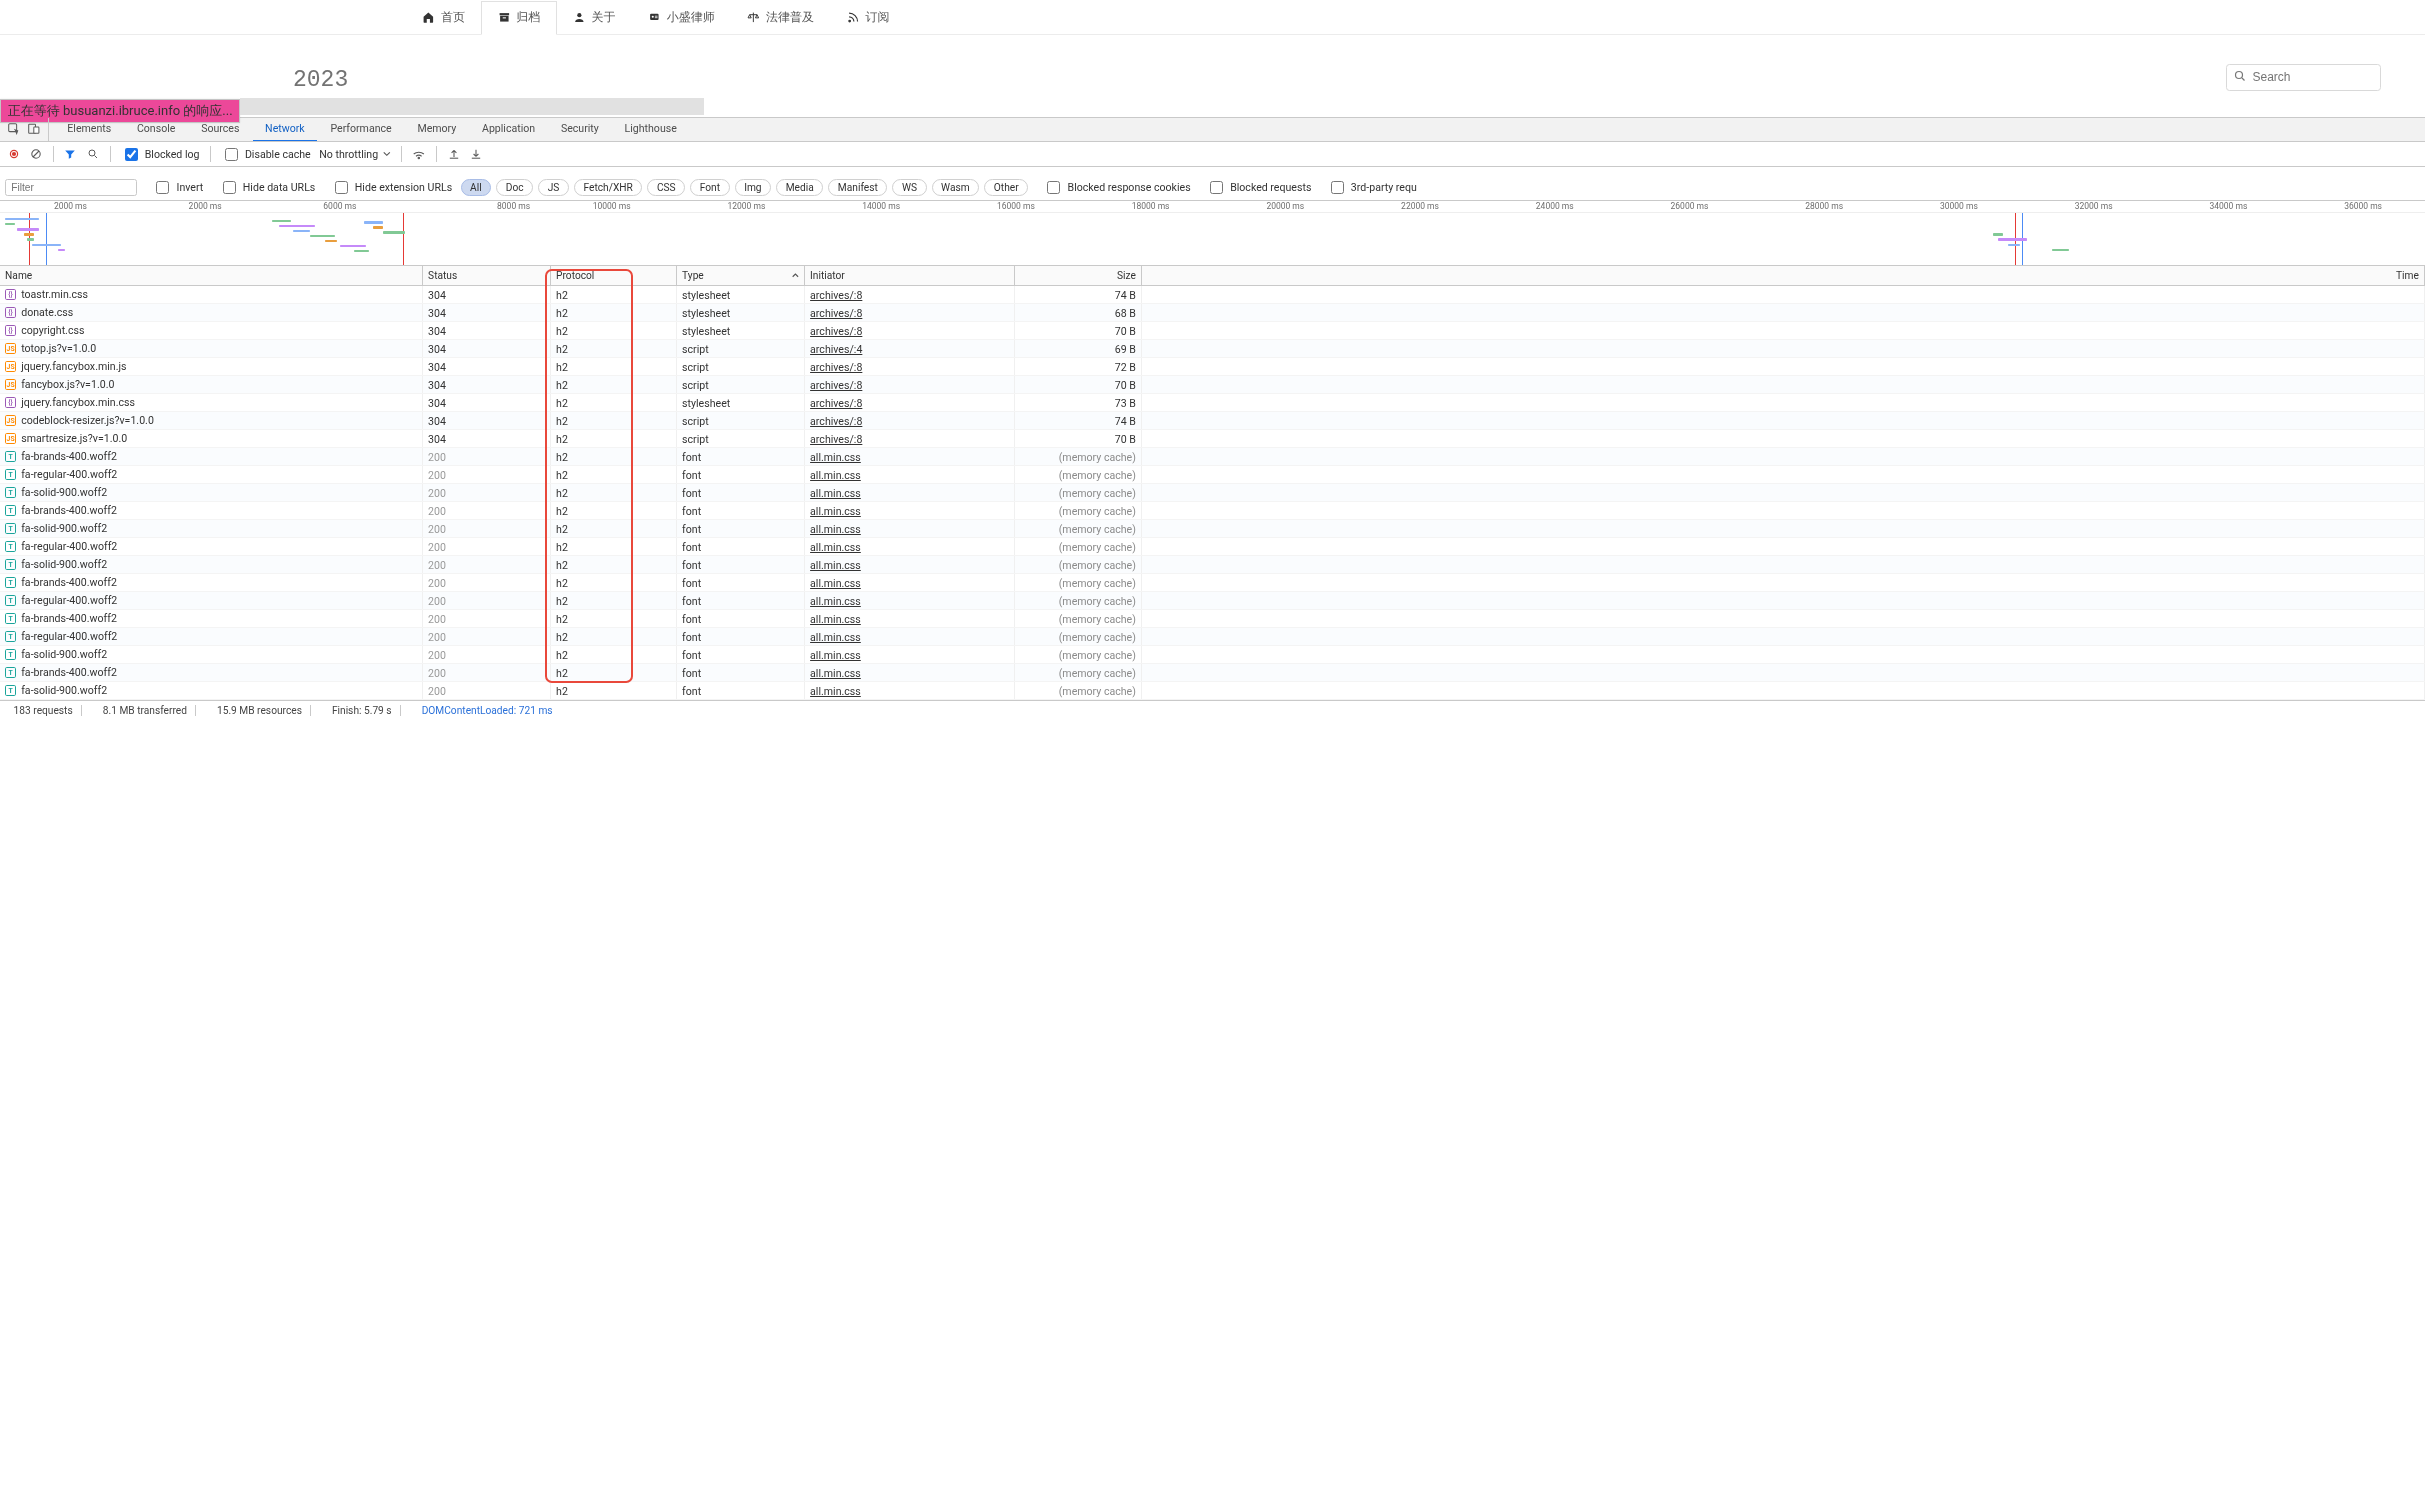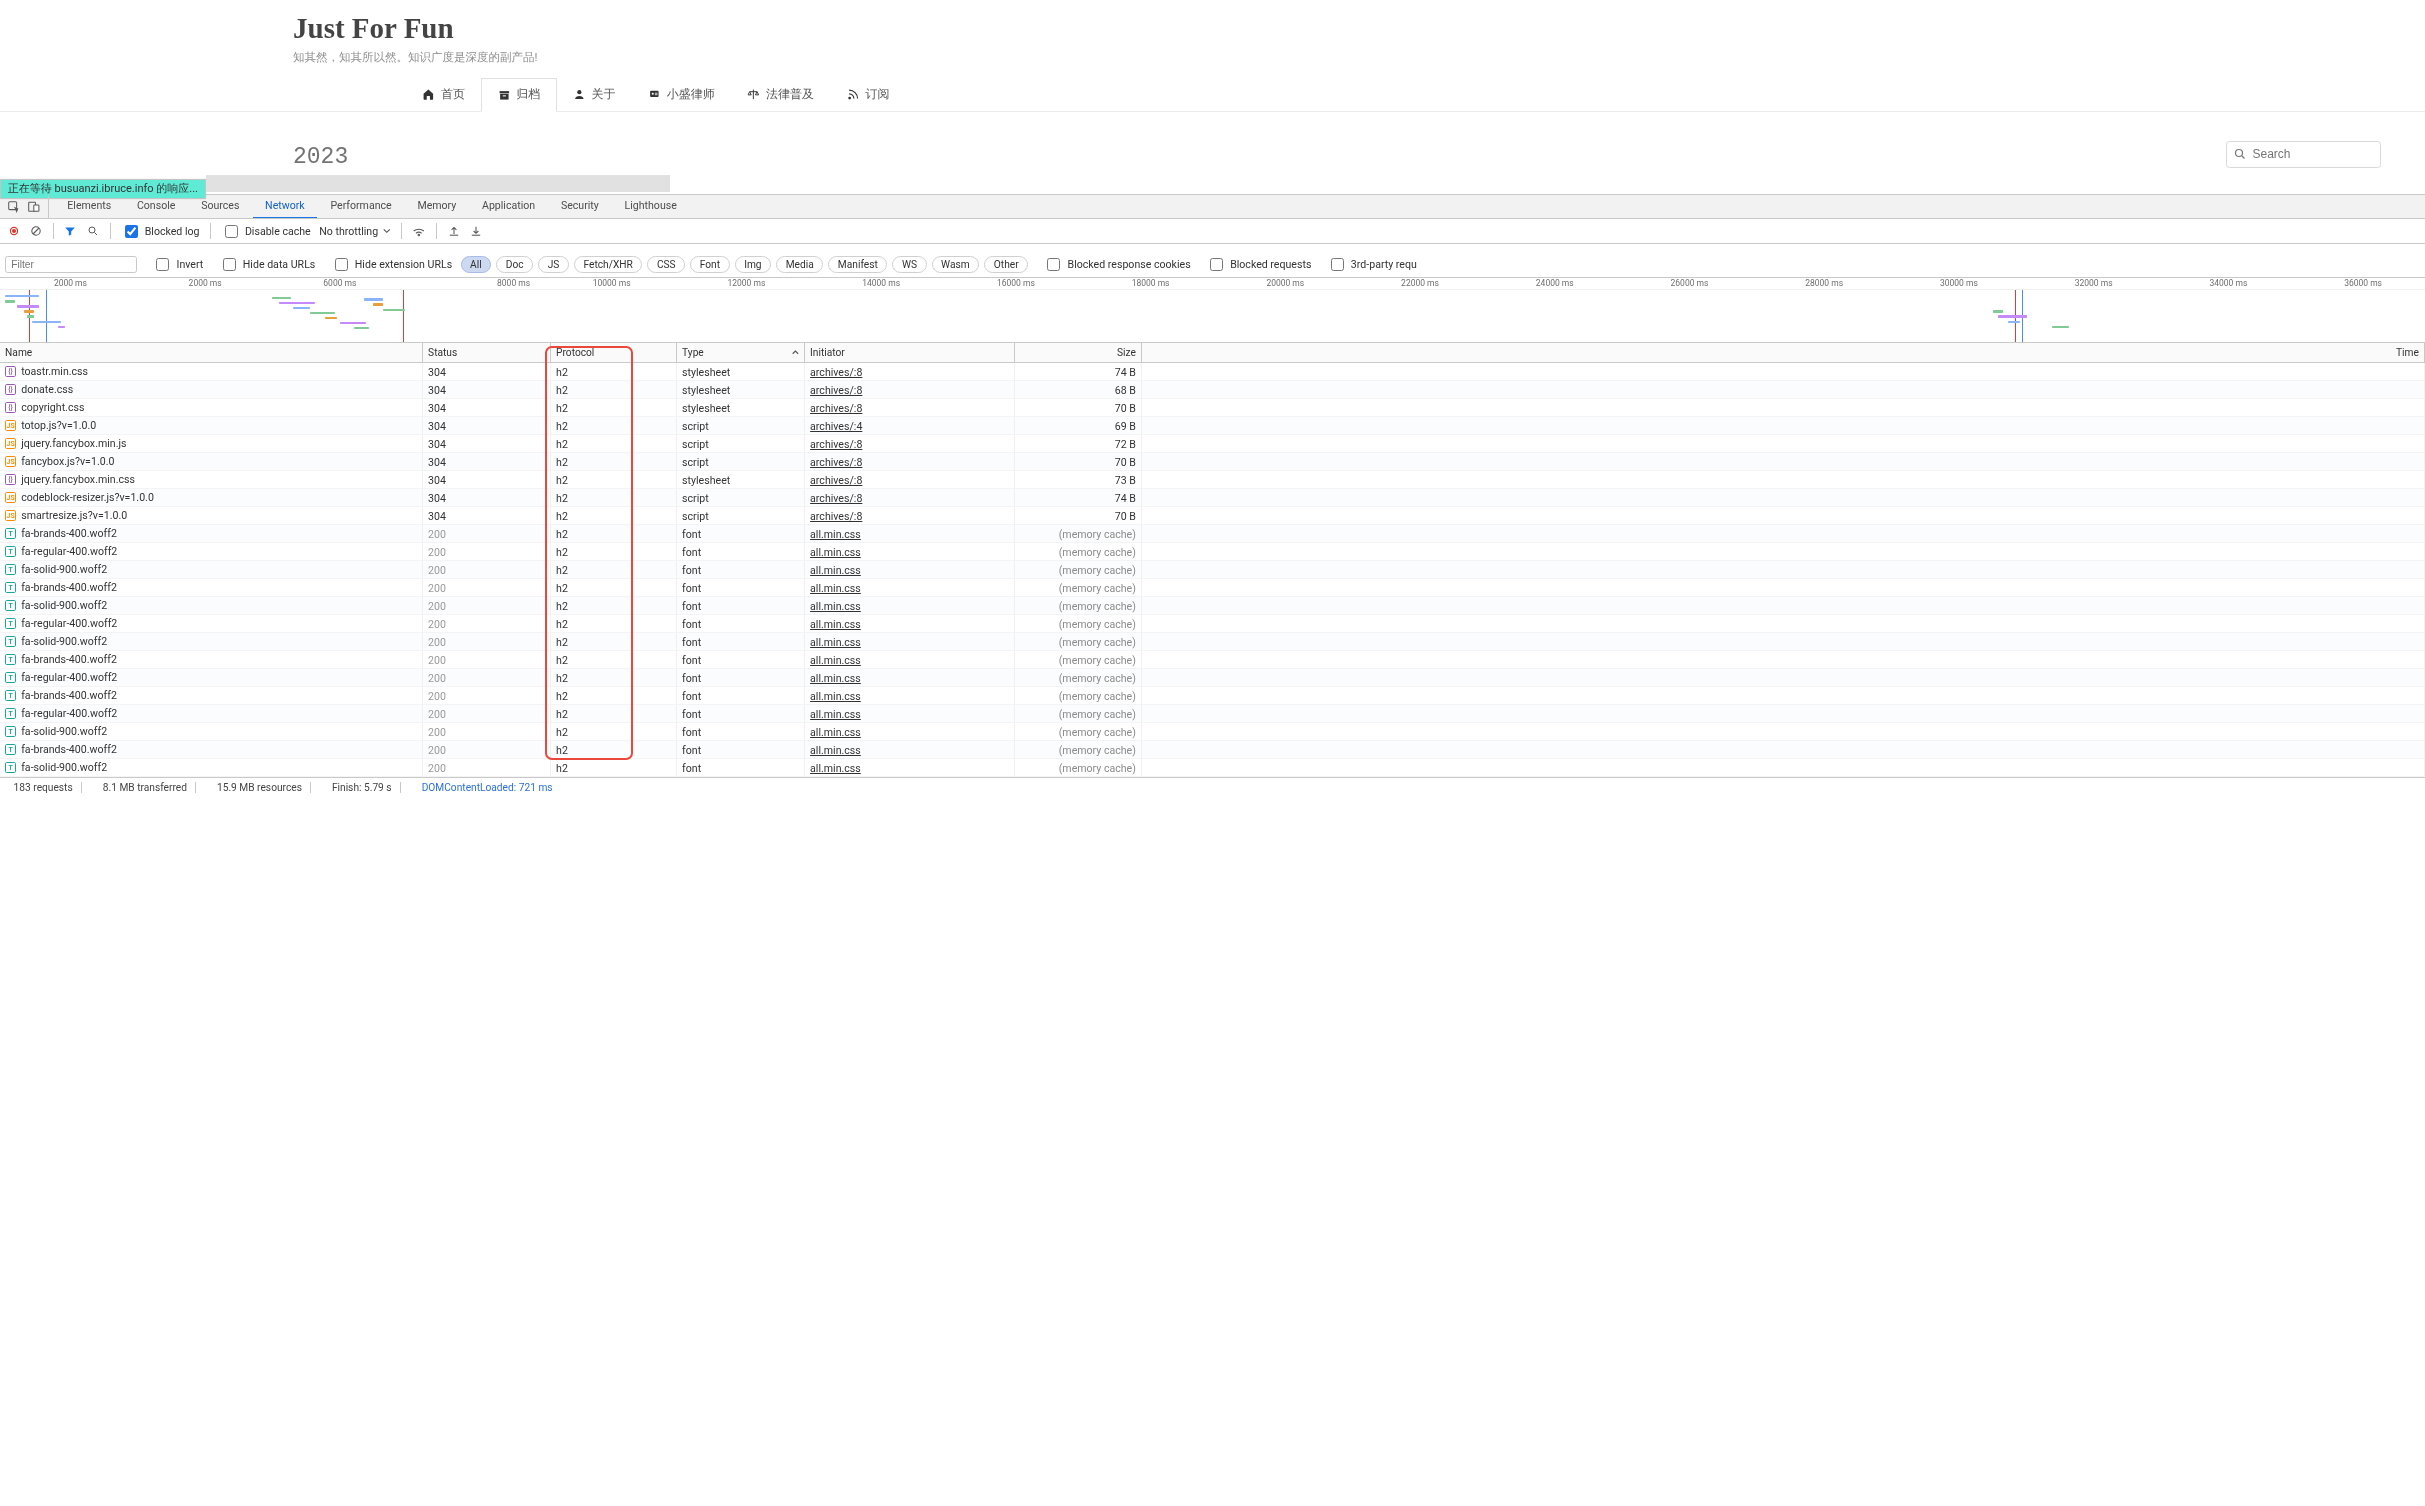--- a/index.html
+++ b/index.html
@@ -35,21 +35,21 @@
   .nav-icon{width:12.7px;height:12.7px;display:inline-flex;}
 
   .page-body{padding:32px 0 0 0;}
   .year-label{font-family:Liberation Mono, monospace;font-size:23px;color:#737373;margin-left:293px;}
   .search-wrap{position:relative;float:right;margin-right:44px;margin-top:-3.4px;border-radius:13px;}
   .search-box{width:155px;height:27px;border:0.8px solid var(--border);border-radius:3.4px;padding:0 8.5px 0 25.5px;font-size:12px;color:#444;}
   .search-icon{position:absolute;left:7.6px;top:6.8px;color:#777;}
 
   
   .status-strip{height:18.7px;margin-top:5.1px;}
-  .status-tooltip{display:inline-block;border:0.8px solid #c4c4c4;background:#5eead4;font-size:11px;padding:1.7px 6.8px;box-shadow:0 0 1.7px rgba(0,0,0,.1);color:#333;}
+  .status-tooltip{display:inline-block;border:0.8px solid #c4c4c4;background:#ec4899;font-size:13px;padding:1.7px 6.8px;box-shadow:0 0 1.7px rgba(0,0,0,.1);color:#333;}
   .status-tooltip-spacer{display:inline-block;width:464px;height:17px;background:#e1e1e1;margin-left:0;}
 
   
   .devtools{border-top:0.8px solid var(--dt-border);font-size:10.6px;color:#333;}
   .dt-tabbar{display:flex;align-items:center;height:24px;background:var(--dt-tabbar-bg);border-bottom:0.8px solid var(--dt-border);padding:0 5.1px;gap:1.7px;}
   .dt-dock-icons{display:flex;gap:6.8px;align-items:center;color:#5a5a5a;padding:0 6.8px 0 1.7px;border-right:0.8px solid var(--dt-border);height:100%;}
   .dt-tabs{display:flex;gap:1.7px;margin-left:5.1px;}
   .dt-tab{padding:0 12px;height:24px;line-height:24px;color:#4d4d4d;cursor:pointer;}
   .dt-tab.active{color:#1361c4;border-bottom:1.7px solid var(--dt-active);}
   .dt-toolbar{display:flex;align-items:center;height:25.5px;border-bottom:0.8px solid var(--dt-border);gap:8.5px;padding:0 6.8px;}
@@ -105,24 +105,20 @@
   .dt-footer span{padding:0 8.5px;border-right:0.8px solid var(--dt-border);}
   .dt-footer span:last-child{border-right:none;}
   .dcl{color:#2b71d9;}
   svg{display:block;}
 </style>
 </head>
 <body>
 
 <div class="page">
   <div class="page-header">
-    <div class="header-inner">
-      <h1 class="site-title">Just For Fun</h1>
-      <div class="site-subtitle">知其然，知其所以然。知识广度是深度的副产品!</div>
-    </div>
     <div class="nav" id="nav">
         <div class="nav-item">
           <span class="nav-icon">
             <svg width="12.7" height="12.7" viewBox="0 0 24 24" fill="#333">
               <path d="M3 11l9-8 9 8v10a1 1 0 01-1 1h-5v-7h-6v7H4a1 1 0 01-1-1z"></path>
             </svg>
           </span>
           <span>首页</span>
         </div>
         <div class="nav-item active">

